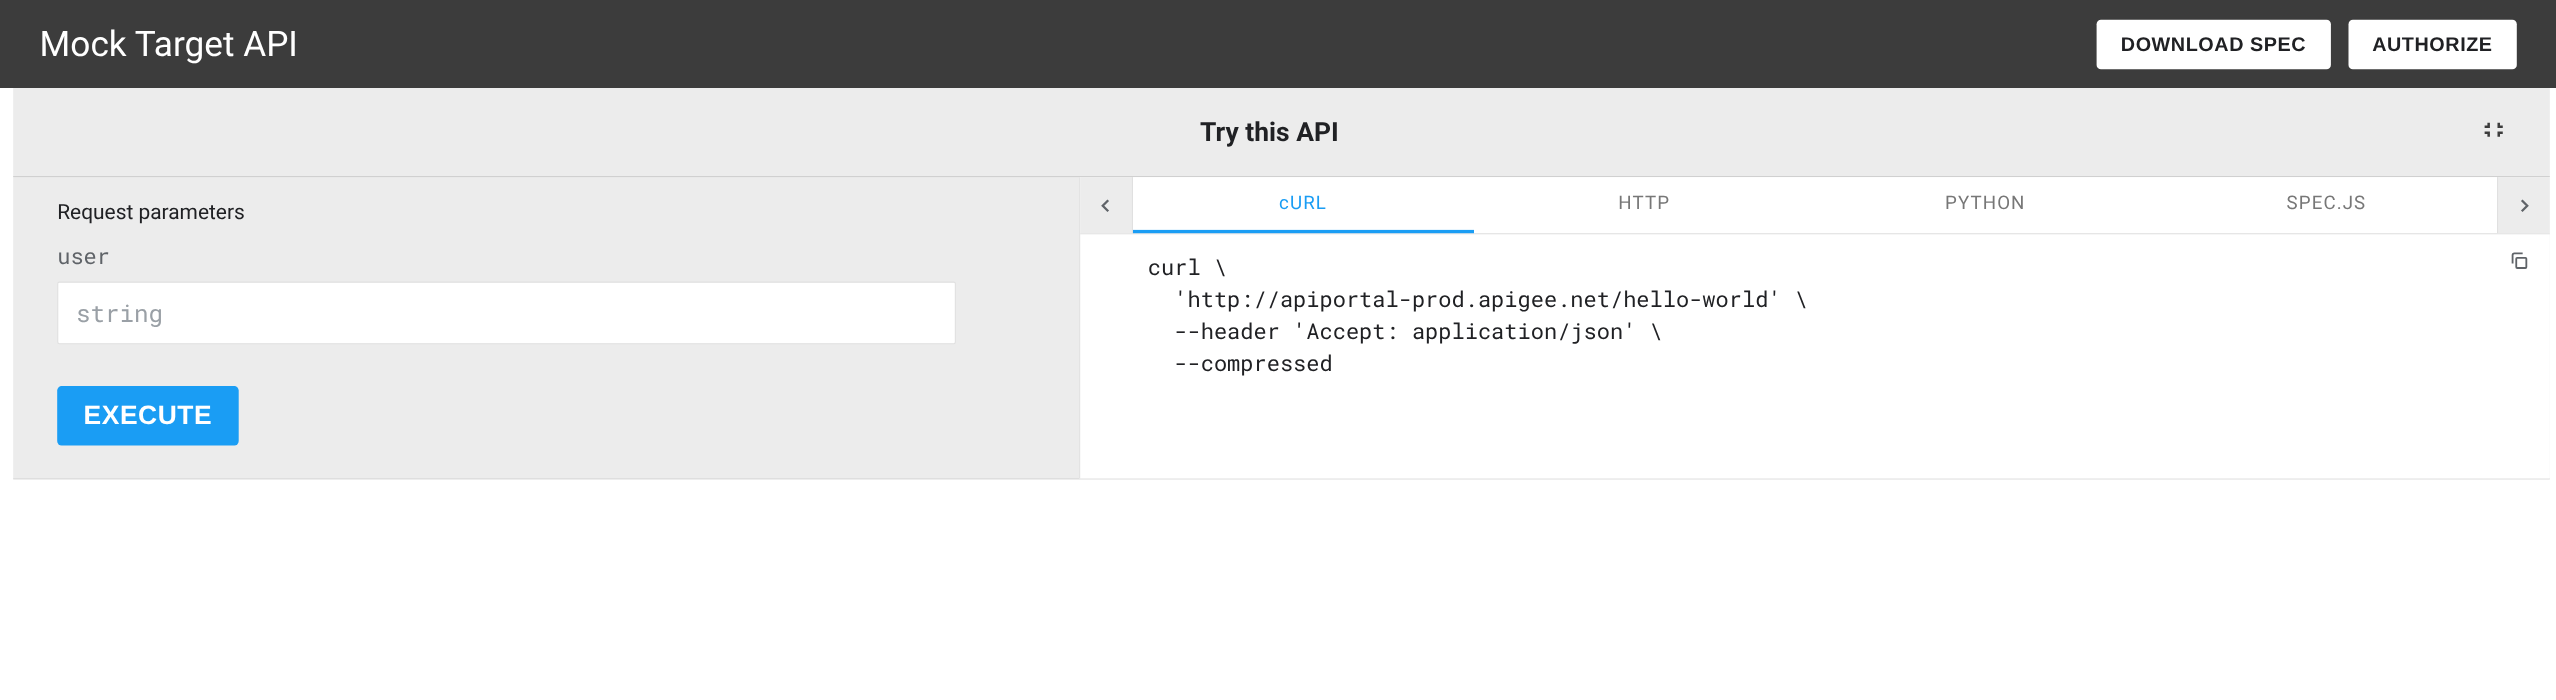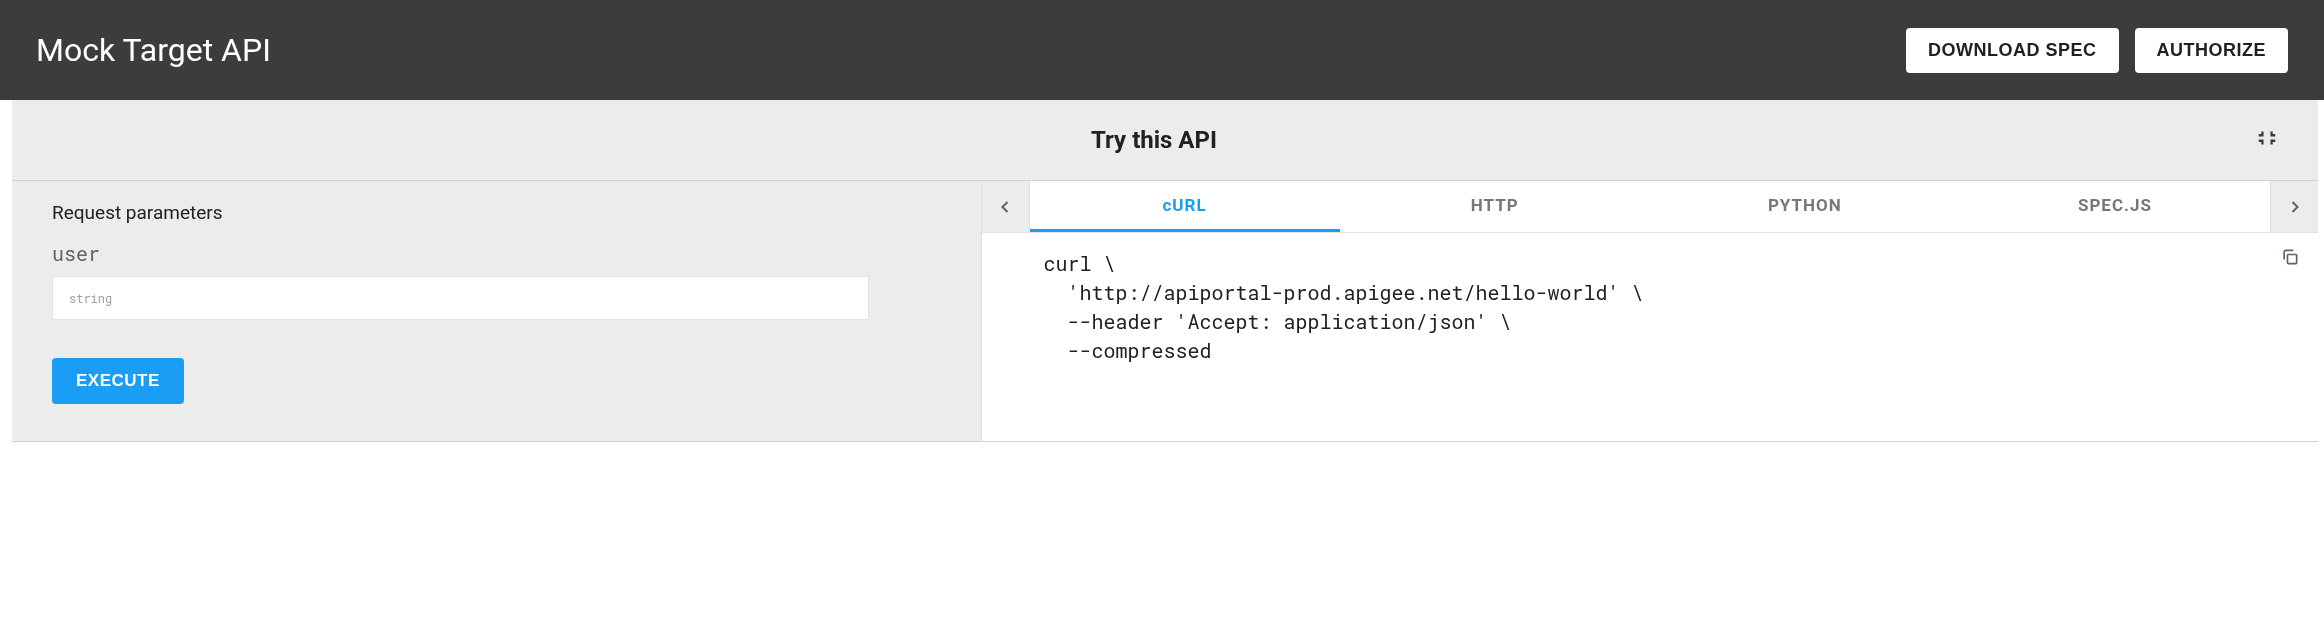--- a/index.html
+++ b/index.html
@@ -1,20 +1,20 @@
 <!DOCTYPE html>
 <html><head>
 <meta charset="utf-8">
 <style>
   * { box-sizing: border-box; margin: 0; padding: 0; }
   body { font-family: Roboto, "Helvetica Neue", Arial, sans-serif; background: #fff; color: #202124; }
 
   .topbar {
     background: #3c3c3c;
-    height: 100px;
+    height: 80px;
     display: flex;
     align-items: center;
     padding: 0 36px 0 36px;
   }
   .topbar-title {
     color: #fff;
     font-size: 32px;
     font-weight: 400;
     flex: 1;
   }
@@ -63,34 +63,34 @@
   }
   .section-label { font-size: 19px; font-weight: 400; color: #202124; margin-bottom: 6px; }
   .field-name { font-family: "Roboto Mono", Menlo, Consolas, monospace; font-size: 20px; color: #5f6368; }
   .text-input {
     width: 92%;
     background: #fff;
     border: 1px solid #e0e0e0;
     border-radius: 2px;
     padding: 13px 16px;
     font-family: "Roboto Mono", Menlo, Consolas, monospace;
-    font-size: 12px;
+    font-size: 22px;
     color: #5f6368;
     outline: none;
   }
   .text-input::placeholder { color: #9aa0a6; }
   .btn-execute {
     margin-top: 28px;
     align-self: flex-start;
     background: #1a9df4;
     color: #fff;
     border: none;
     border-radius: 4px;
     padding: 13px 24px;
-    font-size: 17px;
+    font-size: 24px;
     font-weight: 700;
     letter-spacing: 0.5px;
     cursor: pointer;
   }
 
   .right-col {
     flex: 1;
     background: #fff;
     border-left: 1px solid #e0e0e0;
     display: flex;
@@ -116,21 +116,21 @@
   .tabs {
     flex: 1;
     display: flex;
   }
   .tab {
     flex: 1;
     display: flex;
     align-items: center;
     justify-content: center;
     font-size: 17px;
-    font-weight: 700;
+    font-weight: 400;
     letter-spacing: 1px;
     color: #777;
     cursor: pointer;
     border-bottom: 3px solid transparent;
   }
   .tab.active {
     color: #1a9df4;
     border-bottom-color: #1a9df4;
   }
 

